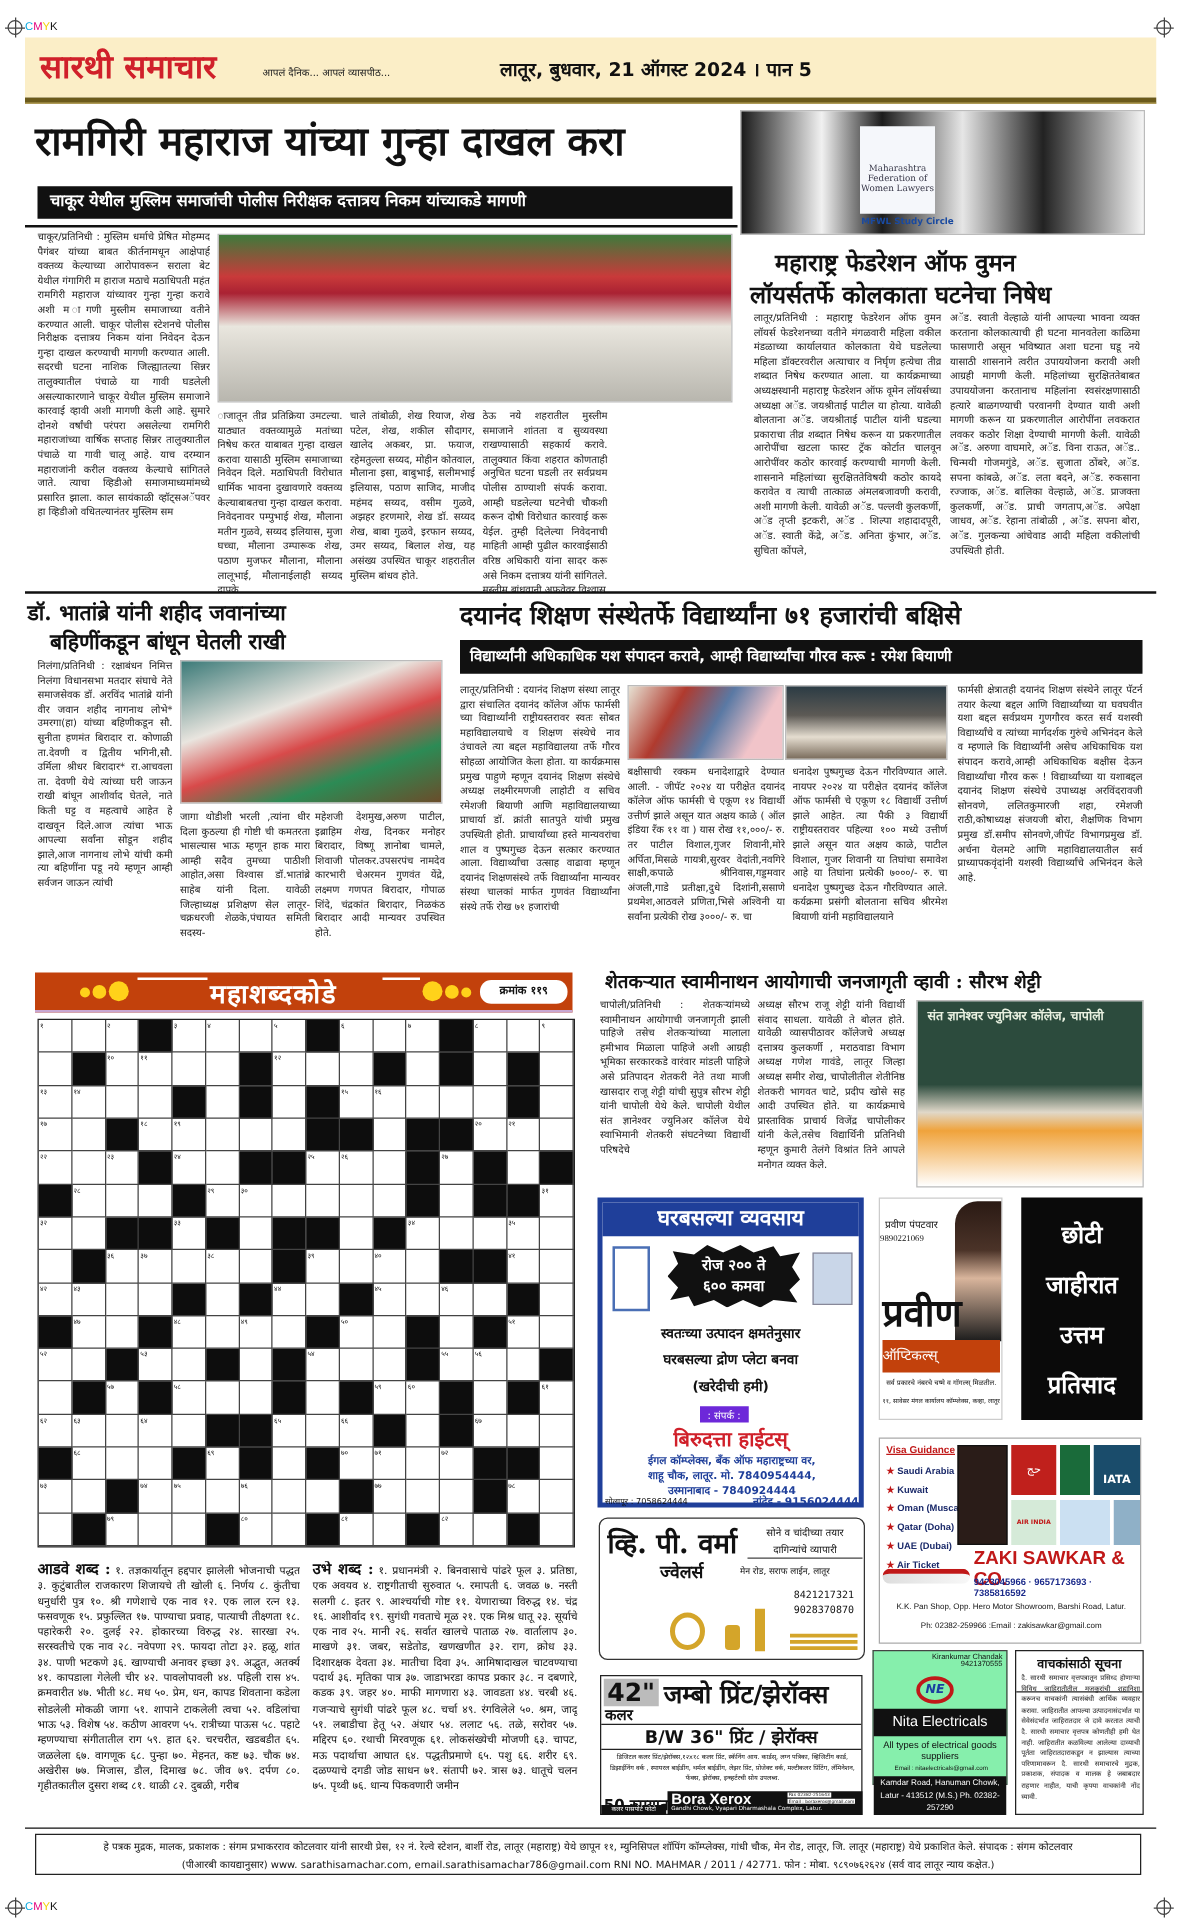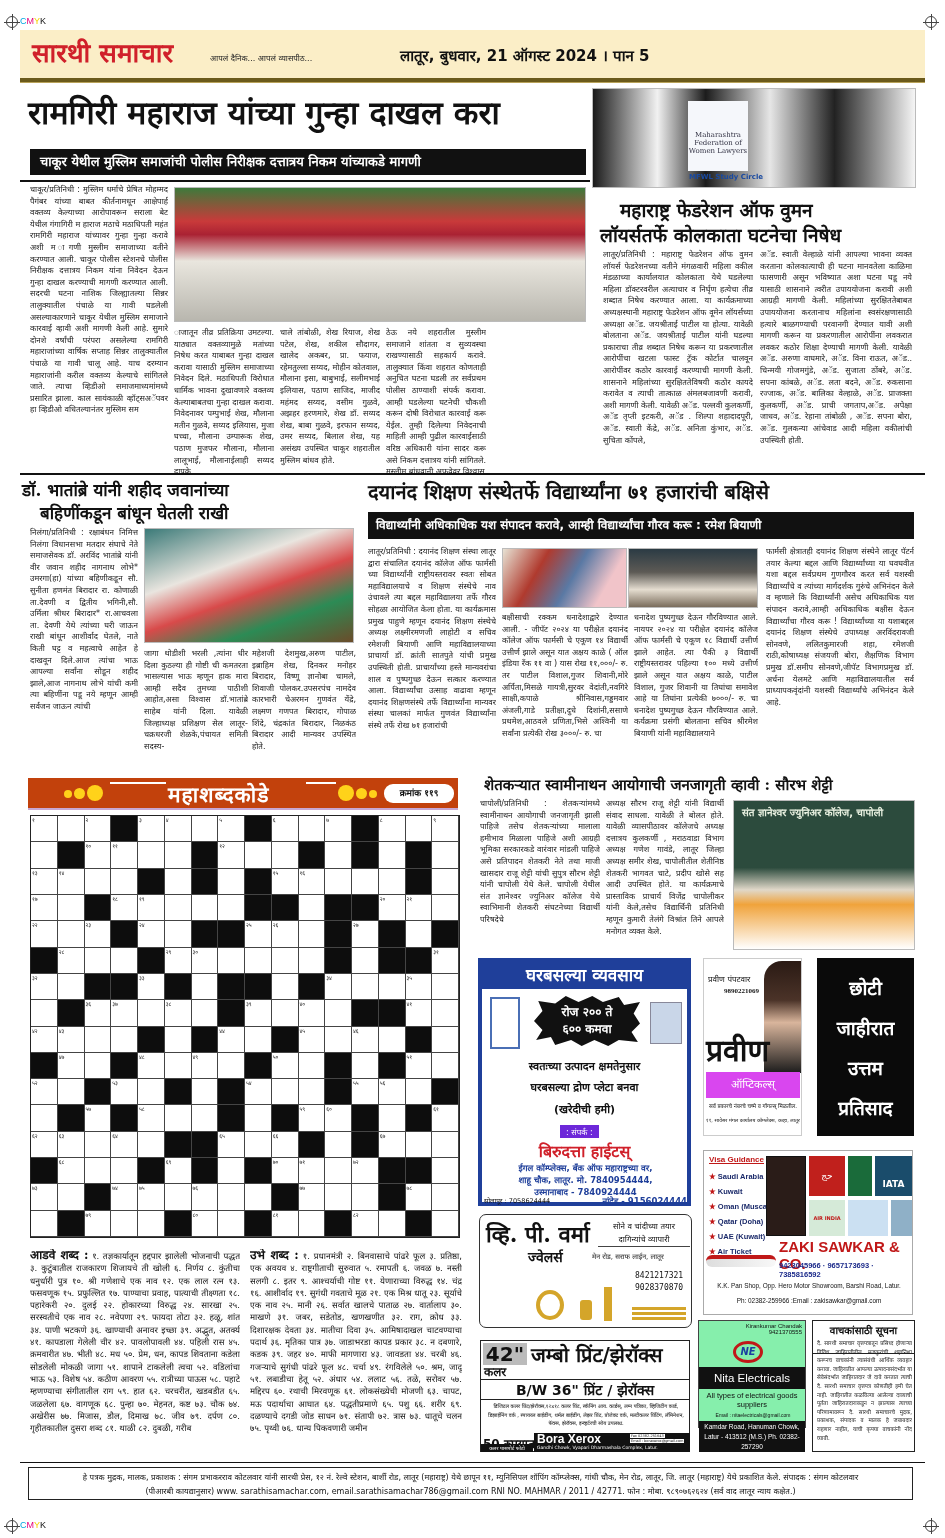--- a/index.html
+++ b/index.html
@@ -581,43 +581,43 @@
   <div class="birud">बिरुदत्ता हाईटस्</div>
   <div class="ghar-addr" style="top:200px;">ईगल कॉम्प्लेक्स, बँक ऑफ महाराष्ट्रच्या वर,</div>
   <div class="ghar-addr" style="top:212px;">शाहू चौक, लातूर. मो. 7840954444,</div>
   <div class="ghar-addr" style="top:224px;">उस्मानाबाद - 7840924444</div>
   <div class="ghar-addr" style="top:234px;text-align:left;font-size:6.5px;color:#111;font-weight:normal;">सोलापूर : 7058624444</div>
   <div class="ghar-addr" style="top:233px;text-align:right;">नांदेड - 9156024444</div>
 </div>
 
 <div class="abs ad-praveen">
   <div class="abs" style="left:4px;top:14px;font-size:8px;">प्रवीण पंपटवार</div>
-  <div class="abs" style="left:20px;top:28px;font-size:7px;font-family:'Liberation Serif',serif;font-weight:bold;">9890221069</div>
+  <div class="abs" style="left:0;top:28px;font-size:7px;font-family:'Liberation Serif',serif;">9890221069</div>
   <div class="abs" style="left:60px;top:2px;width:37px;height:112px;background:linear-gradient(180deg,#2a1a14 0%,#4b3328 35%,#d9b59c 55%,#1c1c1c 100%);border-radius:18px 0 0 0;"></div>
   <div class="abs" style="left:2px;top:70px;font-size:30px;font-weight:bold;font-family:'DejaVu Serif',serif;">प्रवीण</div>
-  <div class="abs" style="left:2px;top:113px;width:94px;height:26px;background:#d946ef;color:#fff;font-size:11px;text-align:center;line-height:26px;">ऑप्टिकल्स्</div>
+  <div class="abs" style="left:2px;top:113px;width:94px;height:26px;background:#c2410c;color:#fff;font-size:11px;line-height:26px;">ऑप्टिकल्स्</div>
   <div class="abs" style="left:2px;top:143px;width:94px;font-size:5.5px;text-align:center;">सर्व प्रकारचे नंबरचे चष्मे व गॉगल्स् मिळतील.</div>
   <div class="abs" style="left:2px;top:158px;width:94px;font-size:5px;text-align:center;">११, सावेसर मंगल कार्यालय कॉम्प्लेक्स, कव्हा, लातूर</div>
 </div>
 
 <div class="abs ad-chhoti">
   <div>छोटी</div>
   <div>जाहीरात</div>
   <div>उत्तम</div>
   <div>प्रतिसाद</div>
 </div>
 
 <div class="abs ad-zaki">
   <div class="abs" style="left:5px;top:4px;font-size:8px;font-weight:bold;color:#c01818;text-decoration:underline;font-family:'Liberation Sans',sans-serif;">Visa Guidance</div>
   <div class="abs" id="zaki-list" style="left:5px;top:18px;font-size:7.5px;line-height:15px;font-family:'Liberation Sans',sans-serif;font-weight:bold;color:#1b2a6a;">
     <div><span style="color:#c01818">★</span> <span>Saudi Arabia</span></div>
     <div><span style="color:#c01818">★</span> <span>Kuwait</span></div>
     <div><span style="color:#c01818">★</span> <span>Oman (Muscat)</span></div>
     <div><span style="color:#c01818">★</span> <span>Qatar (Doha)</span></div>
-    <div><span style="color:#c01818">★</span> <span>UAE (Kuwait)</span></div>
+    <div><span style="color:#c01818">★</span> <span>UAE (Dubai)</span></div>
     <div><span style="color:#c01818">★</span> <span>Air Ticket</span></div>
   </div>
   <div class="abs" style="left:62px;top:5px;width:40px;height:80px;background:#2a1c18;border:1px solid #111;"></div>
   <div class="abs" style="left:105px;top:5px;width:36px;height:40px;background:#c0201c;color:#fff;font-size:9px;text-align:center;line-height:40px;">حج وعمرة</div>
   <div class="abs" style="left:144px;top:5px;width:24px;height:40px;background:#1a6b3a;"></div>
   <div class="abs" style="left:171px;top:5px;width:37px;height:40px;background:#1a4c6b;color:#fff;font-size:9px;font-weight:bold;text-align:center;line-height:56px;">IATA</div>
   <div class="abs" style="left:105px;top:49px;width:36px;height:36px;background:#d5ead8;color:#c01818;font-size:5px;text-align:center;line-height:36px;font-weight:bold;">AIR INDIA</div>
   <div class="abs" style="left:144px;top:49px;width:40px;height:36px;background:#cbe0f2;"></div>
   <div class="abs" style="left:187px;top:49px;width:21px;height:36px;background:#8fb0c7;"></div>
   <div class="abs" style="left:2px;top:104px;width:70px;height:12px;background:linear-gradient(90deg,#ddd,#f8f8f8);border-radius:6px;border-top:4px solid #c01818;"></div>

